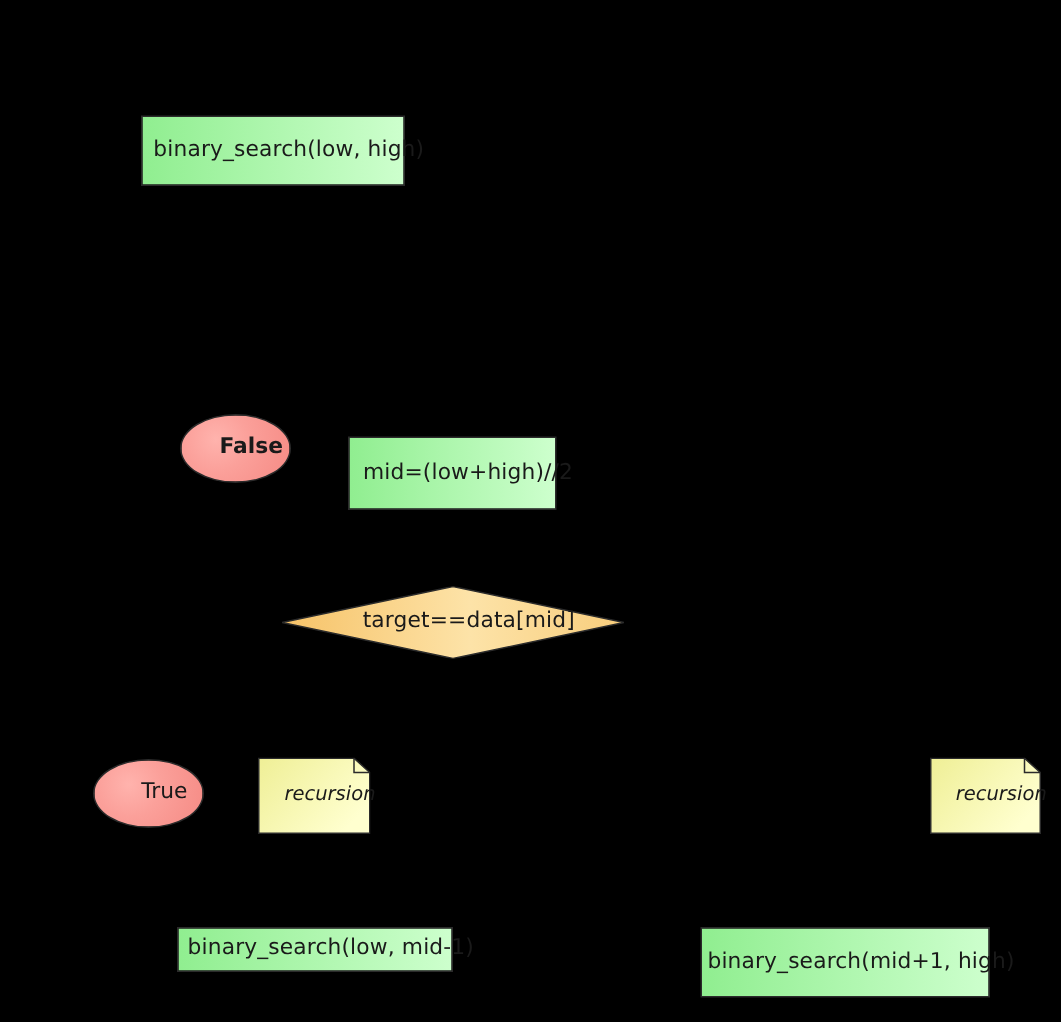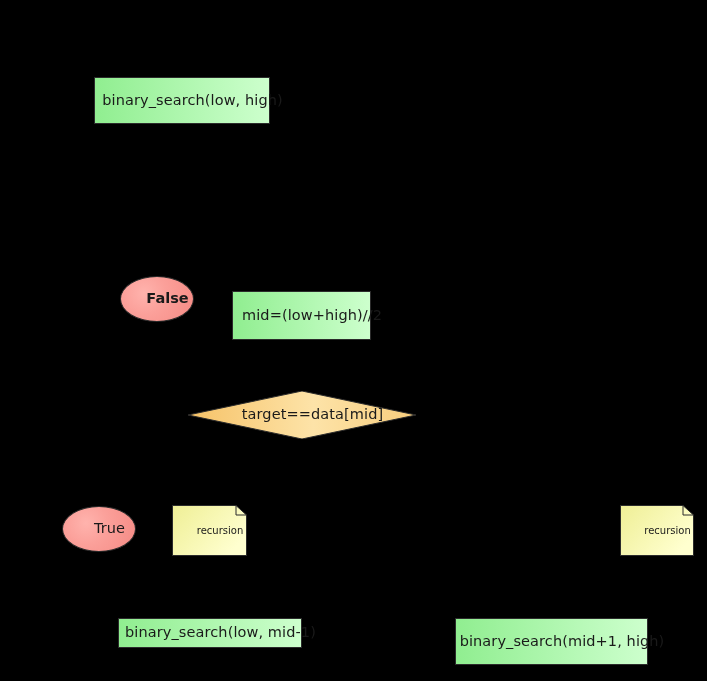--- a/index.html
+++ b/index.html
@@ -67,21 +67,22 @@
     border-radius: 50%;
     border: 1px solid #2b2b2b;
     background: radial-gradient(circle at 32% 36%, #ffb3ad 0%, #fba09a 38%, #f58a84 100%);
     font-size: 14.5px;
   }
 
   
   .note {
     background: transparent;
     border: none;
-    font-size: 10px;
+    font-size: 13px;
+    font-style: italic;
   }
   .note .note-shape {
     position: absolute;
     left: 0; top: 0;
     width: 100%;
     height: 100%;
   }
   .note .note-label {
     position: relative;
     z-index: 2;
@@ -149,17 +150,17 @@
       <path d="M0.5,0.5 H63 L73.5,10 V50.5 H0.5 Z" fill="url(#gradNote2)" stroke="#2b2b2b" stroke-width="1"></path>
       <path d="M63,0.5 V10 H73.5" fill="none" stroke="#2b2b2b" stroke-width="1"></path>
     </svg>
     <span class="note-label">recursion</span>
   </div>
 
   <div class="node process" style="left:118px; top:618px; width:184px; height:30px;">
     <span>binary_search(low, mid-1)</span>
   </div>
 
-  <div class="node process" style="left:455px; top:618px; width:193px; height:47px;">
+  <div class="node process" style="left:467px; top:618px; width:193px; height:47px;">
     <span>binary_search(mid+1, high)</span>
   </div>
 
 </div>
 
 </body></html>

